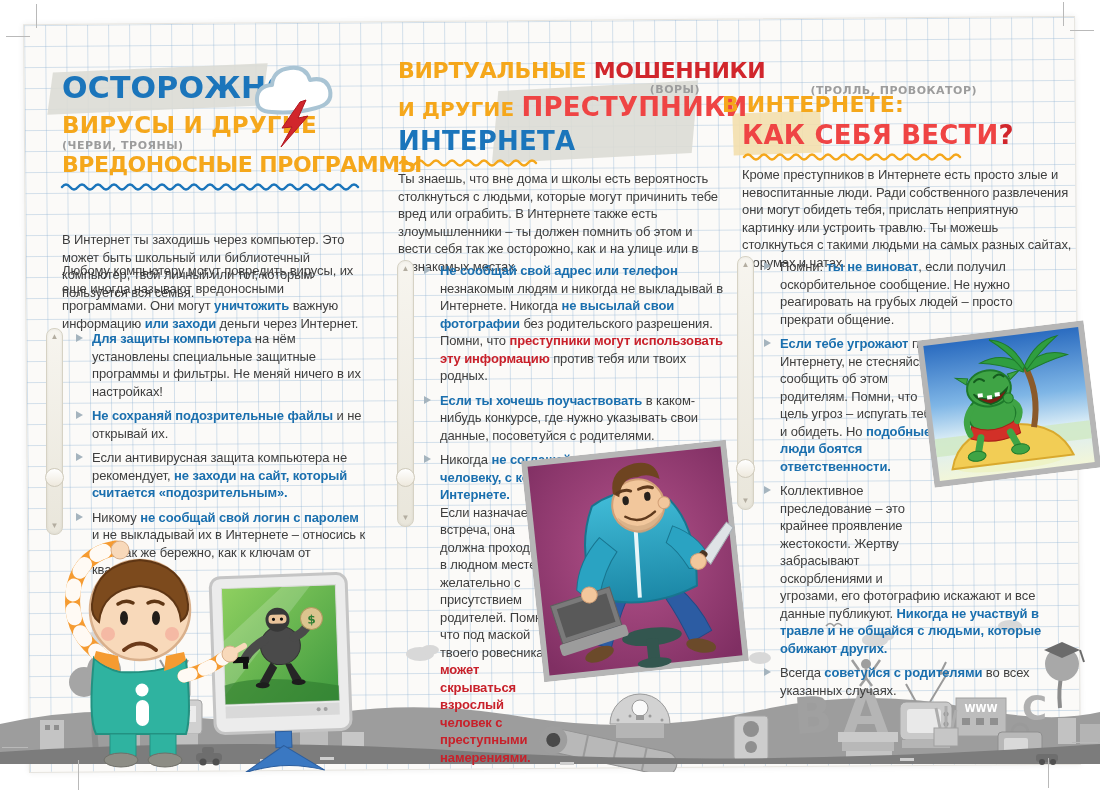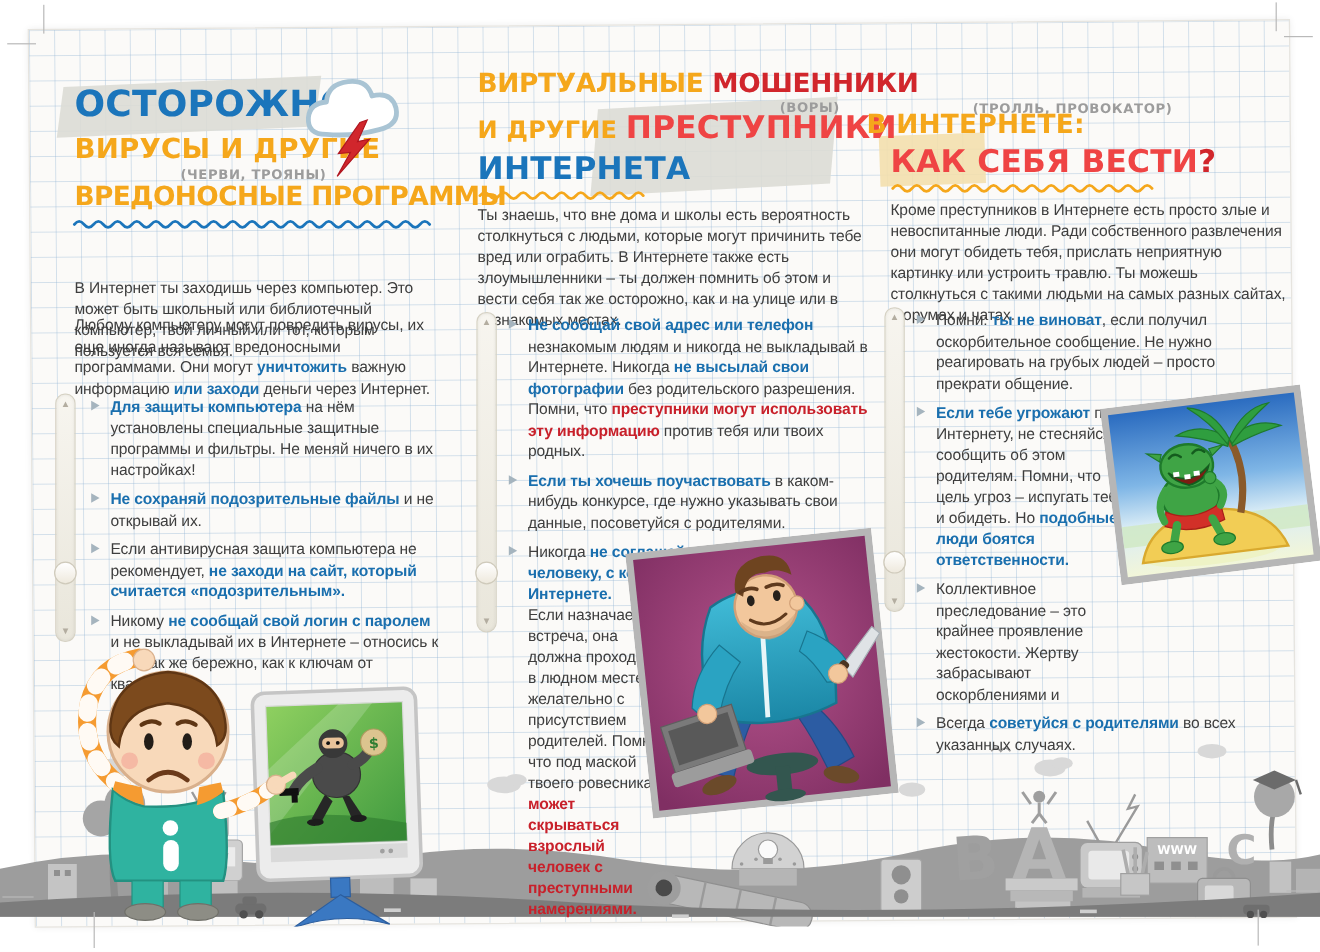--- a/index.html
+++ b/index.html
@@ -202,21 +202,21 @@
     </g>
     <rect x="260" y="147" width="14" height="3" fill="#cfcfcf"></rect>
     <rect x="320" y="145" width="14" height="3" fill="#cfcfcf"></rect>
     <rect x="560" y="150" width="14" height="3" fill="#cfcfcf"></rect>
     <rect x="900" y="146" width="14" height="3" fill="#cfcfcf"></rect>
   </svg>
 
   <div class="tape" style="left:50px;top:68px;width:215px;height:42px;transform:rotate(-2.5deg) skewX(-10deg);"></div>
   <div class="hd hd-blue" style="left:62px;top:70px;font-size:30px;">ОСТОРОЖНО:</div>
   <div class="hd hd-yellow" style="left:62px;top:112px;font-size:23px;">ВИРУСЫ И ДРУГИЕ</div>
-  <div class="sub" style="left:62px;top:139px;width:210px;text-align:right;">(ЧЕРВИ, ТРОЯНЫ)</div>
+  <div class="sub" style="left:62px;top:139px;width:210px;text-align:left;">(ЧЕРВИ, ТРОЯНЫ)</div>
   <div class="hd hd-yellow" style="left:62px;top:152px;font-size:22px;letter-spacing:-0.5px;">ВРЕДОНОСНЫЕ ПРОГРАММЫ</div>
   <svg class="wave" style="left:60px;top:182px;" width="300" height="10" viewBox="0 0 300 10" preserveAspectRatio="none">
     <path class="wave-blue" d="M2 5 q4 -5 8 0 t8 0 t8 0 t8 0 t8 0 t8 0 t8 0 t8 0 t8 0 t8 0 t8 0 t8 0 t8 0 t8 0 t8 0 t8 0 t8 0 t8 0 t8 0 t8 0 t8 0 t8 0 t8 0 t8 0 t8 0 t8 0 t8 0 t8 0 t8 0 t8 0 t8 0 t8 0 t8 0 t8 0 t8 0 t8 0 t8 0"></path>
   </svg>
 
   <svg class="illus" style="left:248px;top:52px;" width="92" height="96" viewBox="0 0 92 96">
     <path d="M24,60 Q8,60 9,46 Q10,34 24,33 Q25,18 42,16 Q58,14 62,28 Q78,24 82,38 Q85,52 68,56 Q46,62 24,60 Z" fill="#ffffff" stroke="#a9c4d4" stroke-width="4" stroke-linejoin="round"></path>
     <polygon points="52,50 34,76 44,75 33,95 60,64 50,66 58,48" fill="#d1262c" stroke="#b01620" stroke-width="1"></polygon>
   </svg>
 
@@ -410,20 +410,21 @@
         <span class="tri"></span>
         <div class="bt"><span class="run-n">Помни: </span><span class="run-b">ты не виноват</span><span class="run-n">, если получил оскорбительное сообщение. Не нужно реагировать на грубых людей – просто прекрати общение.</span></div>
       </div>
     <div class="bullet">
         <span class="tri"></span>
         <div class="bt narrowR"><span class="run-b">Если тебе угрожают</span><span class="run-n"> по Интернету, не стесняйся сообщить об этом родителям. Помни, что цель угроз – испугать тебя и обидеть. Но </span><span class="run-b">подобные люди боятся ответственности.</span></div>
       </div>
     <div class="bullet">
         <span class="tri"></span>
       <div class="bt narrowR"><span class="run-n">Коллективное преследование – это крайнее проявление жестокости. Жертву забрасывают оскорблениями и</span></div>
+      <div class="bt"><span class="run-n">угрозами, его фотографию искажают и все данные публикуют. </span><span class="run-b">Никогда не участвуй в травле и не общайся с людьми, которые обижают других.</span></div>
     </div>
     <div class="bullet">
         <span class="tri"></span>
         <div class="bt"><span class="run-n">Всегда </span><span class="run-b">советуйся с родителями</span><span class="run-n"> во всех указанных случаях.</span></div>
       </div>
   </div>
 
   <svg class="photo" style="left:925px;top:330px;transform:rotate(-7deg);" width="168" height="148" viewBox="0 0 168 148">
     <defs>
       <linearGradient id="skyG" x1="0" y1="0" x2="0" y2="1">

